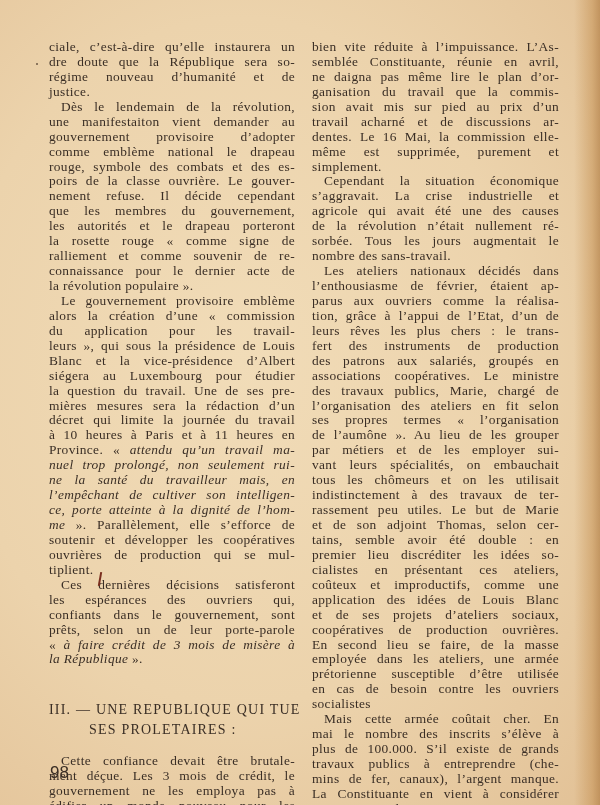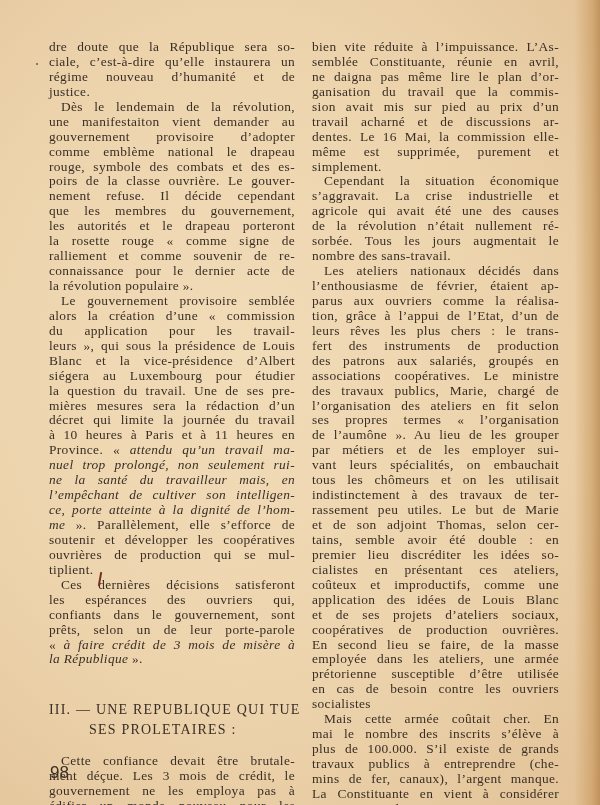--- a/index.html
+++ b/index.html
@@ -42,38 +42,38 @@
   .mark { position: absolute; left: 99px; top: 572px; width: 2px; height: 14px; background: #7a2e1e; transform: rotate(10deg); }
   .dot { position: absolute; width: 2px; height: 2px; border-radius: 1px; background: #6d5844; }
 </style>
 </head>
 <body>
 
 <div class="edge-shadow"></div>
 
 <div class="column col-left" id="left-col">
   <div id="left-lines">
+      <span class="line">ciale, c’est-à-dire qu’elle instaurera un</span>
       <span class="line">dre doute que la République sera so-</span>
-      <span class="line">ciale, c’est-à-dire qu’elle instaurera un</span>
       <span class="line">régime nouveau d’humanité et de</span>
       <span class="line last">justice.</span>
       <span class="line indent">Dès le lendemain de la révolution,</span>
       <span class="line">une manifestaiton vient demander au</span>
       <span class="line">gouvernement provisoire d’adopter</span>
       <span class="line">comme emblème national le drapeau</span>
       <span class="line">rouge, symbole des combats et des es-</span>
       <span class="line">poirs de la classe ouvrière. Le gouver-</span>
       <span class="line">nement refuse. Il décide cependant</span>
       <span class="line">que les membres du gouvernement,</span>
       <span class="line">les autorités et le drapeau porteront</span>
       <span class="line">la rosette rouge « comme signe de</span>
       <span class="line">ralliement et comme souvenir de re-</span>
       <span class="line">connaissance pour le dernier acte de</span>
       <span class="line last">la révolution populaire ».</span>
-      <span class="line indent">Le gouvernement provisoire semblée</span>
+      <span class="line indent">Le gouvernement provisoire emblème</span>
       <span class="line">alors la création d’une « commission</span>
       <span class="line">du application pour les travail-</span>
       <span class="line">leurs », qui sous la présidence de Louis</span>
       <span class="line">Blanc et la vice-présidence d’Albert</span>
       <span class="line">siégera au Luxembourg pour étudier</span>
       <span class="line">la question du travail. Une de ses pre-</span>
       <span class="line">mières mesures sera la rédaction d’un</span>
       <span class="line">décret qui limite la journée du travail</span>
       <span class="line">à 10 heures à Paris et à 11 heures en</span>
       <span class="line">Province. « <span class="i">attendu qu’un travail ma-</span></span>

